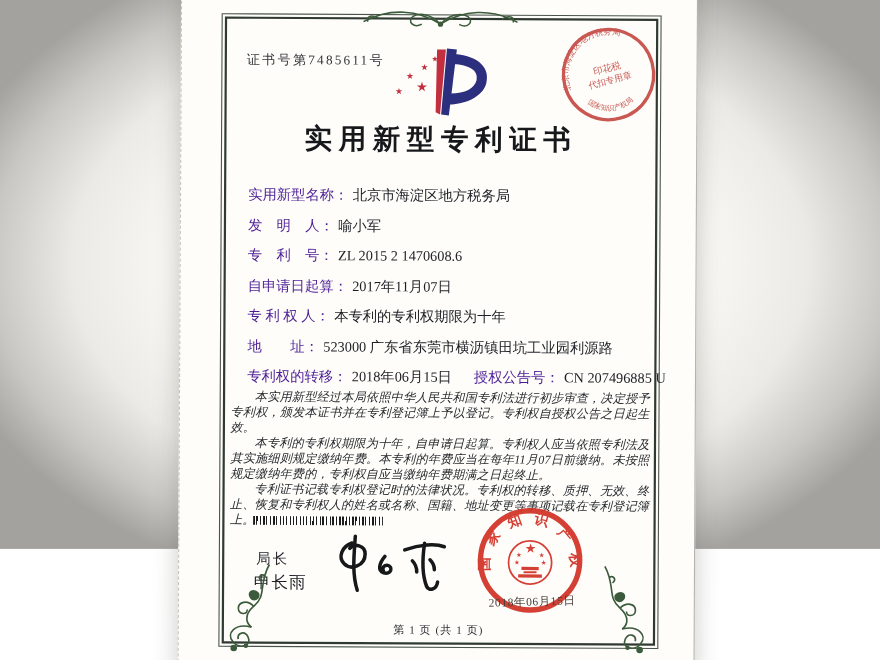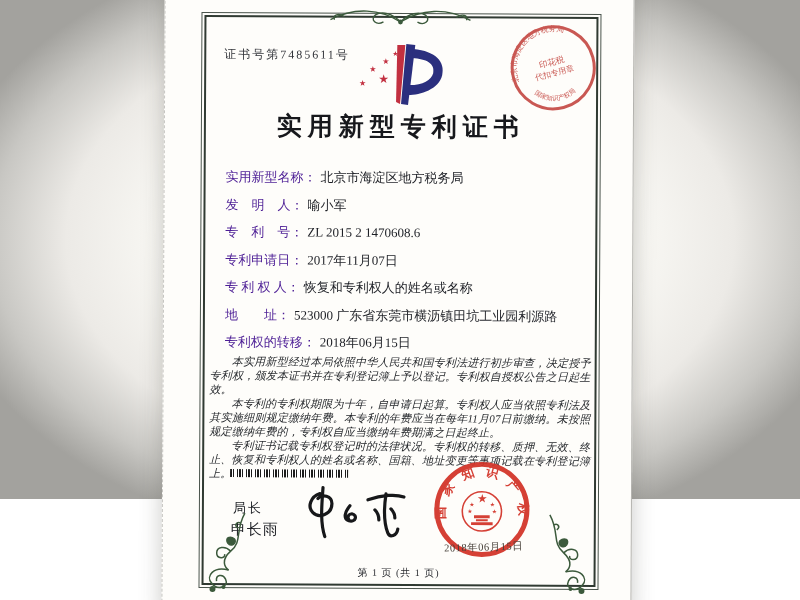--- a/index.html
+++ b/index.html
@@ -96,30 +96,33 @@
       <div class="abs fieldrow" style="top:155px">
         <span class="lab">实用新型名称：</span><span class="val">北京市海淀区地方税务局</span>
       </div>
       <div class="abs fieldrow" style="top:183px">
         <span class="lab">发　明　人：</span><span class="val">喻小军</span>
       </div>
       <div class="abs fieldrow" style="top:210px">
         <span class="lab">专　利　号：</span><span class="val">ZL 2015 2 1470608.6</span>
       </div>
       <div class="abs fieldrow" style="top:238px">
-        <span class="lab">专利申请日：</span><span class="val">2017年11月07日</span>
+        <span class="lab">自申请日起算：</span><span class="val">2017年11月07日</span>
       </div>
       <div class="abs fieldrow" style="top:265px">
-        <span class="lab">专 利 权 人：</span><span class="val">恢复和专利权人的姓名或名称</span>
+        <span class="lab">专 利 权 人：</span><span class="val">本专利的专利权期限为十年</span>
       </div>
       <div class="abs fieldrow" style="top:293px">
         <span class="lab">地　　址：</span><span class="val">523000 广东省东莞市横沥镇田坑工业园利源路</span>
       </div>
       <div class="abs fieldrow" style="top:320px">
         <span class="lab">专利权的转移：</span><span class="val">2018年06月15日</span>
+        <span class="grant2">
+          <span class="lab">授权公告号：</span><span class="val">CN 207496885 U</span>
+        </span>
       </div>
 
       <div class="abs paras">
         <p>本实用新型经过本局依照中华人民共和国专利法进行初步审查，决定授予专利权，颁发本证书并在专利登记簿上予以登记。专利权自授权公告之日起生效。</p>
         <p>本专利的专利权期限为十年，自申请日起算。专利权人应当依照专利法及其实施细则规定缴纳年费。本专利的年费应当在每年11月07日前缴纳。未按照规定缴纳年费的，专利权自应当缴纳年费期满之日起终止。</p>
         <p>专利证书记载专利权登记时的法律状况。专利权的转移、质押、无效、终止、恢复和专利权人的姓名或名称、国籍、地址变更等事项记载在专利登记簿上。</p>
       </div>
 
       <div class="abs barcode"></div>
 

